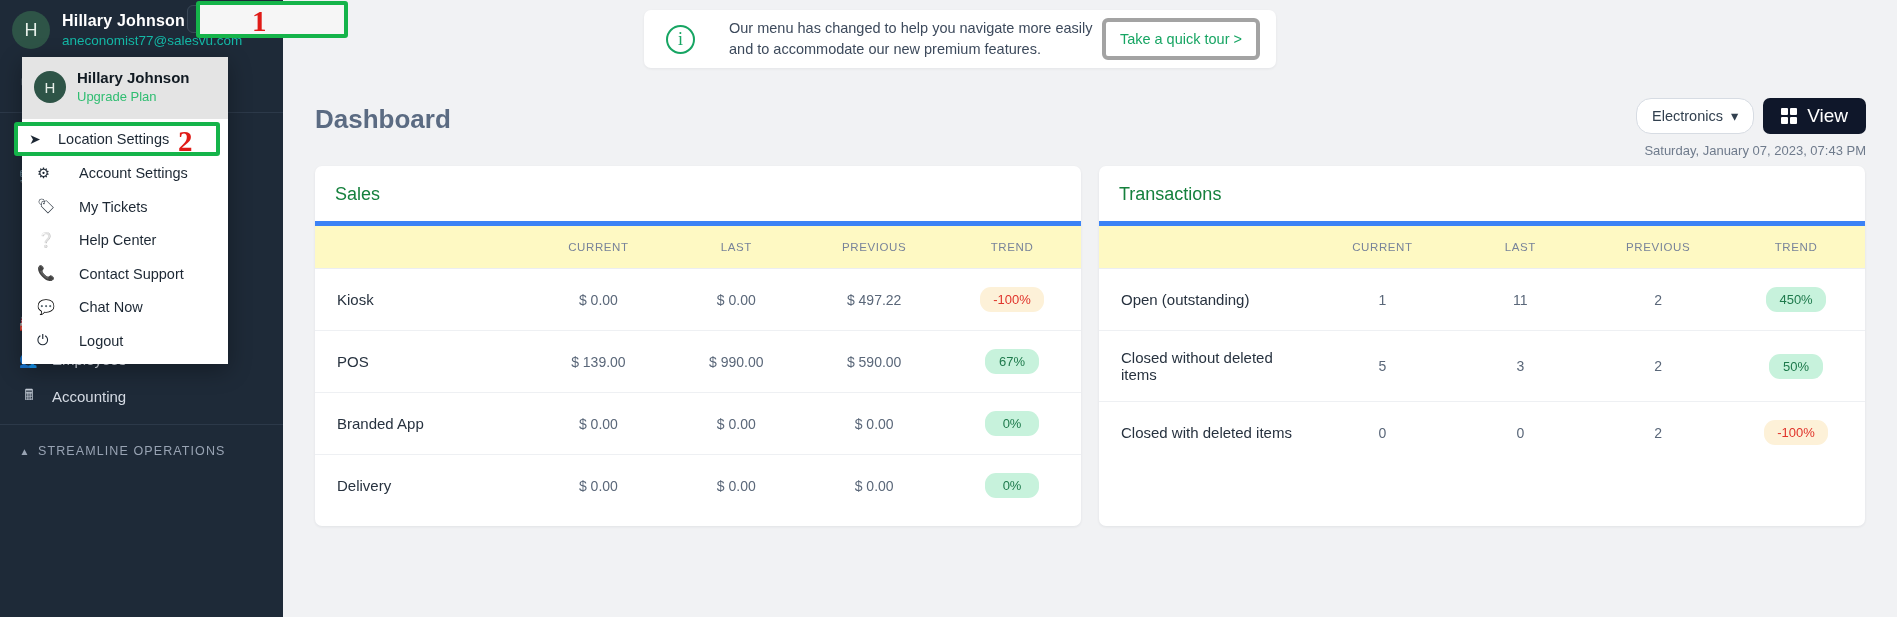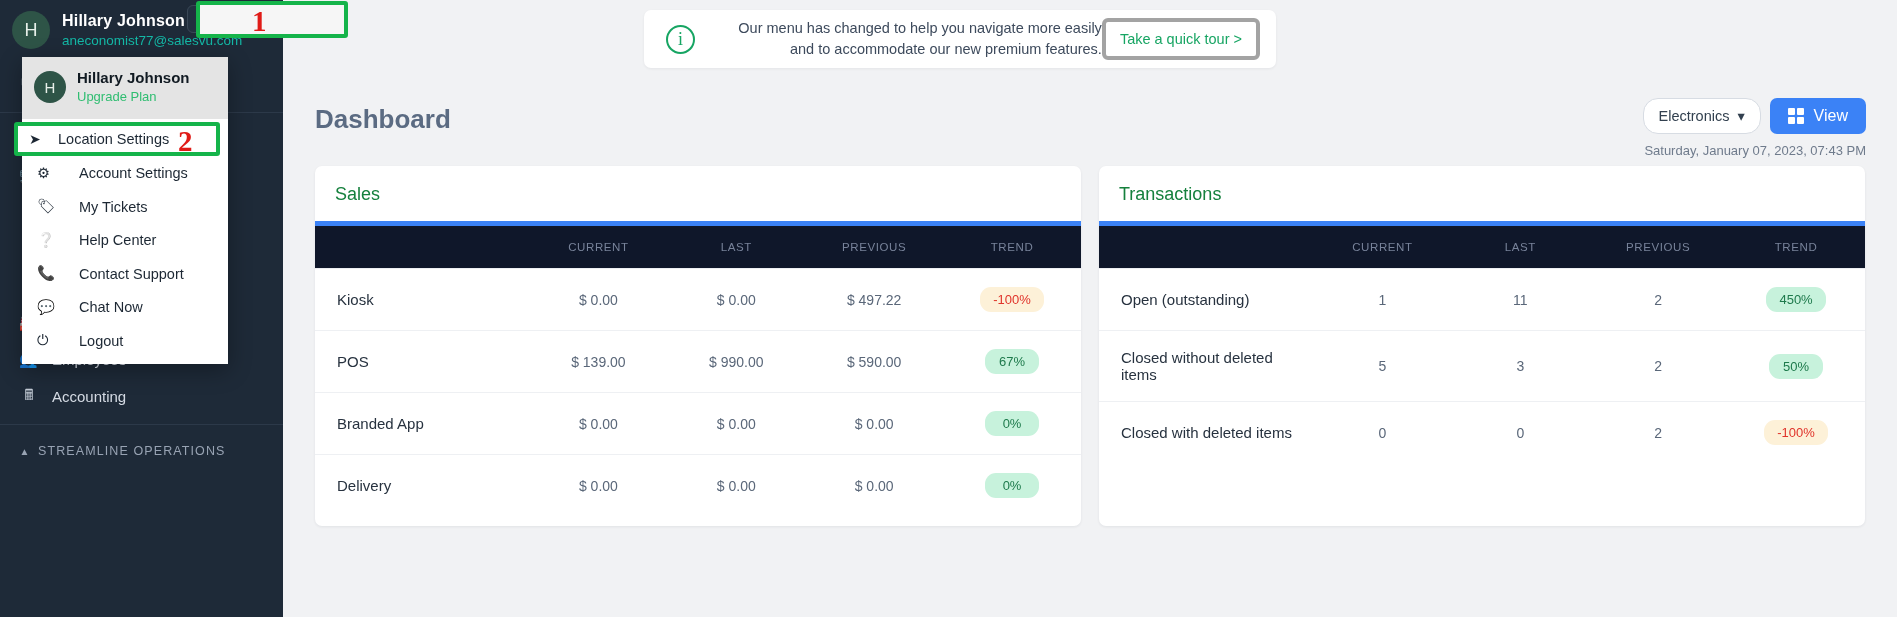--- a/index.html
+++ b/index.html
@@ -125,21 +125,21 @@
   }
   .info-ico {
     width: 29px; height: 29px; border-radius: 50%;
     border: 2px solid #17a563; color: #17a563;
     display:flex; align-items:center; justify-content:center;
     font-size: 18px; font-family:"Liberation Serif", serif;
     flex: 0 0 29px;
   }
   .banner-text {
     margin-left: 34px; font-size: 14.5px; color: #3d4a5c;
-    line-height: 1.45; flex: 1 1 auto; text-align: right;
+    line-height: 1.45; flex: 1 1 auto;
   }
   .tour-btn {
     border: 4px solid #a3a3a3; color: #17a563; background: #fff;
     border-radius: 6px; padding: 9px 14px; font-size: 14.5px;
     white-space: nowrap;
   }
 
   .page-head { position: relative; padding: 0 32px; height: 86px; }
   .page-title {
     position: absolute; left: 32px; top: 24px;
@@ -147,42 +147,42 @@
   }
   .head-right { position: absolute; right: 31px; top: 18px; text-align: right; }
   .ctrl-row { display: flex; align-items: center; justify-content: flex-end; gap: 9px; }
   .select-box {
     background: #fff; border: 1px solid #d7dce3; border-radius: 15px;
     height: 36px; min-width: 118px; padding: 0 14px;
     display: flex; align-items: center; justify-content: center; gap: 8px;
     font-size: 14.5px; color: #32404f;
   }
   .view-btn {
-    background: #3b82f6; color: #fff; border-radius: 7px;
+    background: #0f172a; color: #fff; border-radius: 7px;
     height: 36px; padding: 0 18px;
     display: flex; align-items: center; gap: 10px;
-    font-size: 16px;
+    font-size: 19px;
   }
   .grid-ico { display: grid; grid-template-columns: 7px 7px; grid-template-rows: 7px 7px; gap: 2px; }
   .grid-ico i { background: #fff; border-radius: 1px; display:block; }
   .timestamp { margin-top: 9px; font-size: 13px; color: #6f7b8c; }
 
   
   .cards { display: flex; gap: 18px; padding: 0 32px; }
   .card {
     background: #fff; border-radius: 7px; flex: 1 1 0;
     box-shadow: 0 1px 3px rgba(16,24,40,.07);
     overflow: hidden;
   }
   .card-title {
     font-size: 18px; color: #15803d; padding: 18px 20px 16px 20px;
     border-bottom: 5px solid #3b82f6;
   }
   table { width: 100%; border-collapse: collapse; table-layout: fixed; }
-  thead tr { background: #0f172a; }
+  thead tr { background: #fef9c3; }
   th {
     font-size: 11.5px; font-weight: normal; color: #78839a;
     letter-spacing: .6px; padding: 15px 10px; text-align: center;
     border-bottom: 1px solid #eceef2;
   }
   th.c-name, td.c-name { text-align: left; padding-left: 22px; width: 28%; }
   td {
     font-size: 14px; color: #5a6779; text-align: center;
     padding: 18px 10px; border-bottom: 1px solid #eef0f3;
   }

